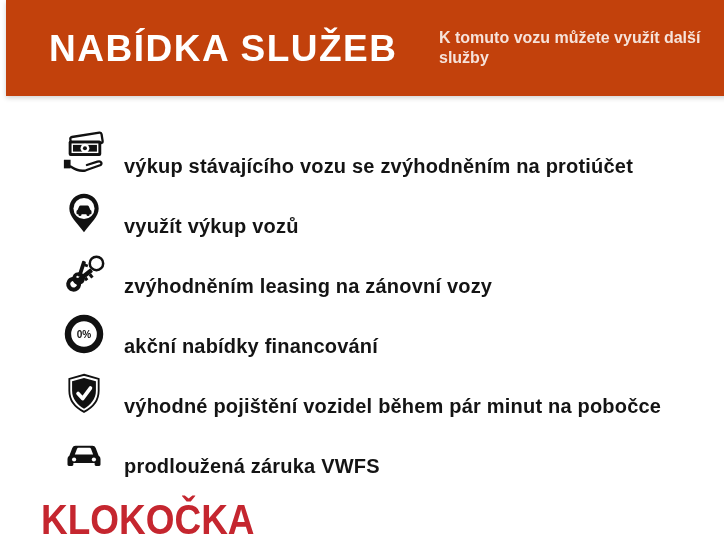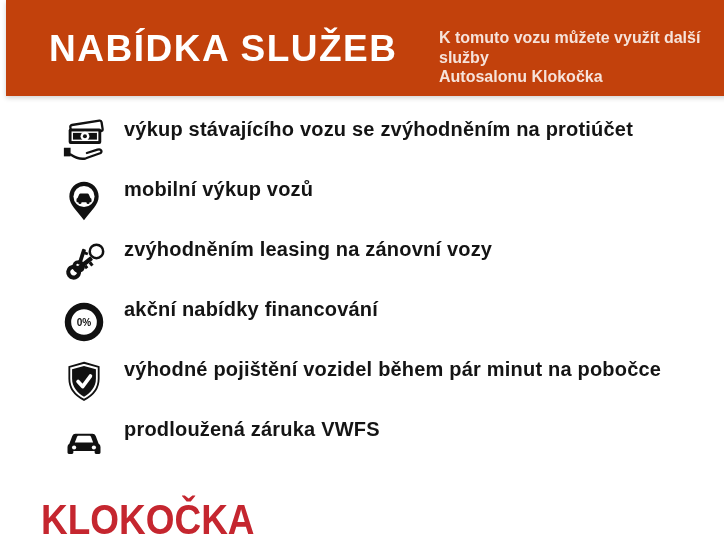--- a/index.html
+++ b/index.html
@@ -51,21 +51,21 @@
 
   
   .services {
     position: absolute;
     top: 118px;
     left: 60px;
     width: 620px;
   }
   .service-row {
     display: flex;
-    align-items: flex-start;
+    align-items: flex-end;
     height: 60px;
   }
   .service-icon {
     width: 48px;
     height: 48px;
     flex: 0 0 48px;
     display: flex;
     align-items: center;
     justify-content: center;
   }
@@ -96,21 +96,20 @@
 </style>
 </head>
 <body>
 
 <div class="page">
 
   <div class="header">
     <h1 class="header-title">NABÍDKA SLUŽEB</h1>
     <div class="header-subtitle">
       <span>K tomuto vozu můžete využít další služby</span><br>
-      <span>Autosalonu Klokočka</span>
     </div>
   </div>
 
   <div class="services">
 
     <div class="service-row">
       <span class="service-icon">
         <svg width="46" height="46" viewBox="0 0 48 48">
           <rect x="10" y="4" width="33" height="11" rx="2" transform="rotate(-9 26 9)" fill="none" stroke="#111" stroke-width="2.4"></rect>
           <rect x="8" y="10" width="34" height="16" rx="2" fill="#111"></rect>
@@ -128,21 +127,21 @@
     <div class="service-row">
       <span class="service-icon">
         <svg width="44" height="46" viewBox="0 0 48 48">
           <path d="M24 2 C15 2 8 9 8 18 c0 9 8 15 16 26 c8 -11 16 -17 16 -26 C40 9 33 2 24 2 z" fill="#111"></path>
           <circle cx="24" cy="18" r="11.5" fill="#fff"></circle>
           <path d="M17 19.5 l1.7 -3.8 q0.5 -1 1.5 -1 h7.6 q1 0 1.5 1 l1.7 3.8 q1.2 0.5 1.2 1.7 v2 q0 1 -1 1 h-14.4 q-1 0 -1 -1 v-2 q0 -1.2 1.2 -1.7 z" fill="#111"></path>
           <circle cx="19.6" cy="24.6" r="1.7" fill="#111"></circle>
           <circle cx="28.4" cy="24.6" r="1.7" fill="#111"></circle>
         </svg>
       </span>
-      <span class="service-label">mobilní výkup vozů</span>
+      <span class="service-label">využít výkup vozů</span>
     </div>
 
     <div class="service-row">
       <span class="service-icon">
         <svg width="48" height="46" viewBox="0 0 48 48">
           <circle cx="37" cy="13" r="7" fill="none" stroke="#111" stroke-width="2.6"></circle>
           <g transform="rotate(-38 22 28)">
             <rect x="13" y="25.5" width="22" height="4.6" rx="1" fill="#111"></rect>
             <rect x="29" y="30" width="3.2" height="4.5" fill="#111"></rect>
             <rect x="23" y="30" width="3.2" height="3.2" fill="#111"></rect>

